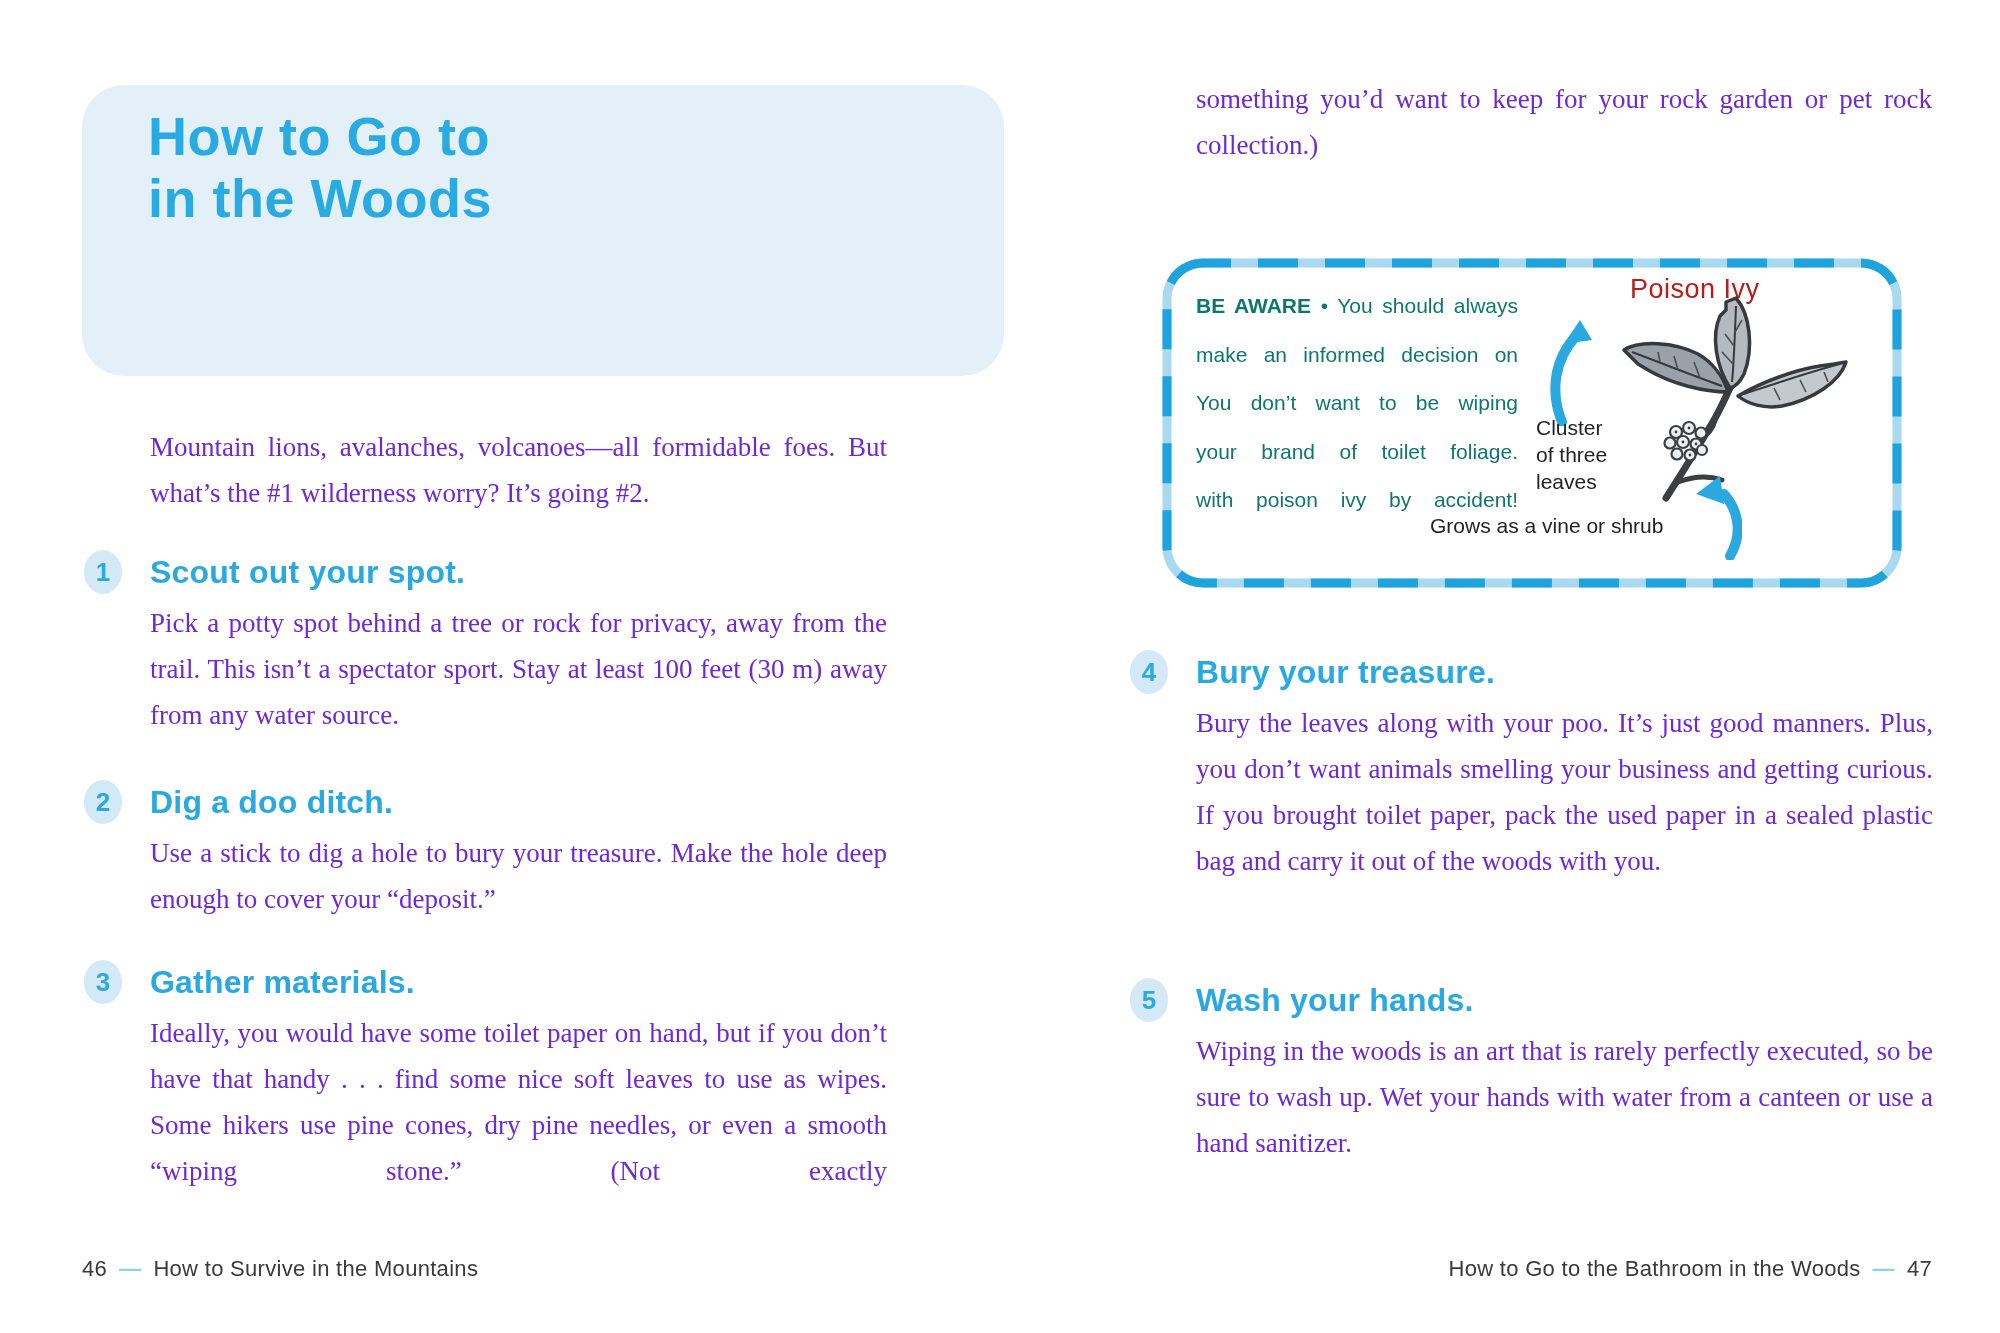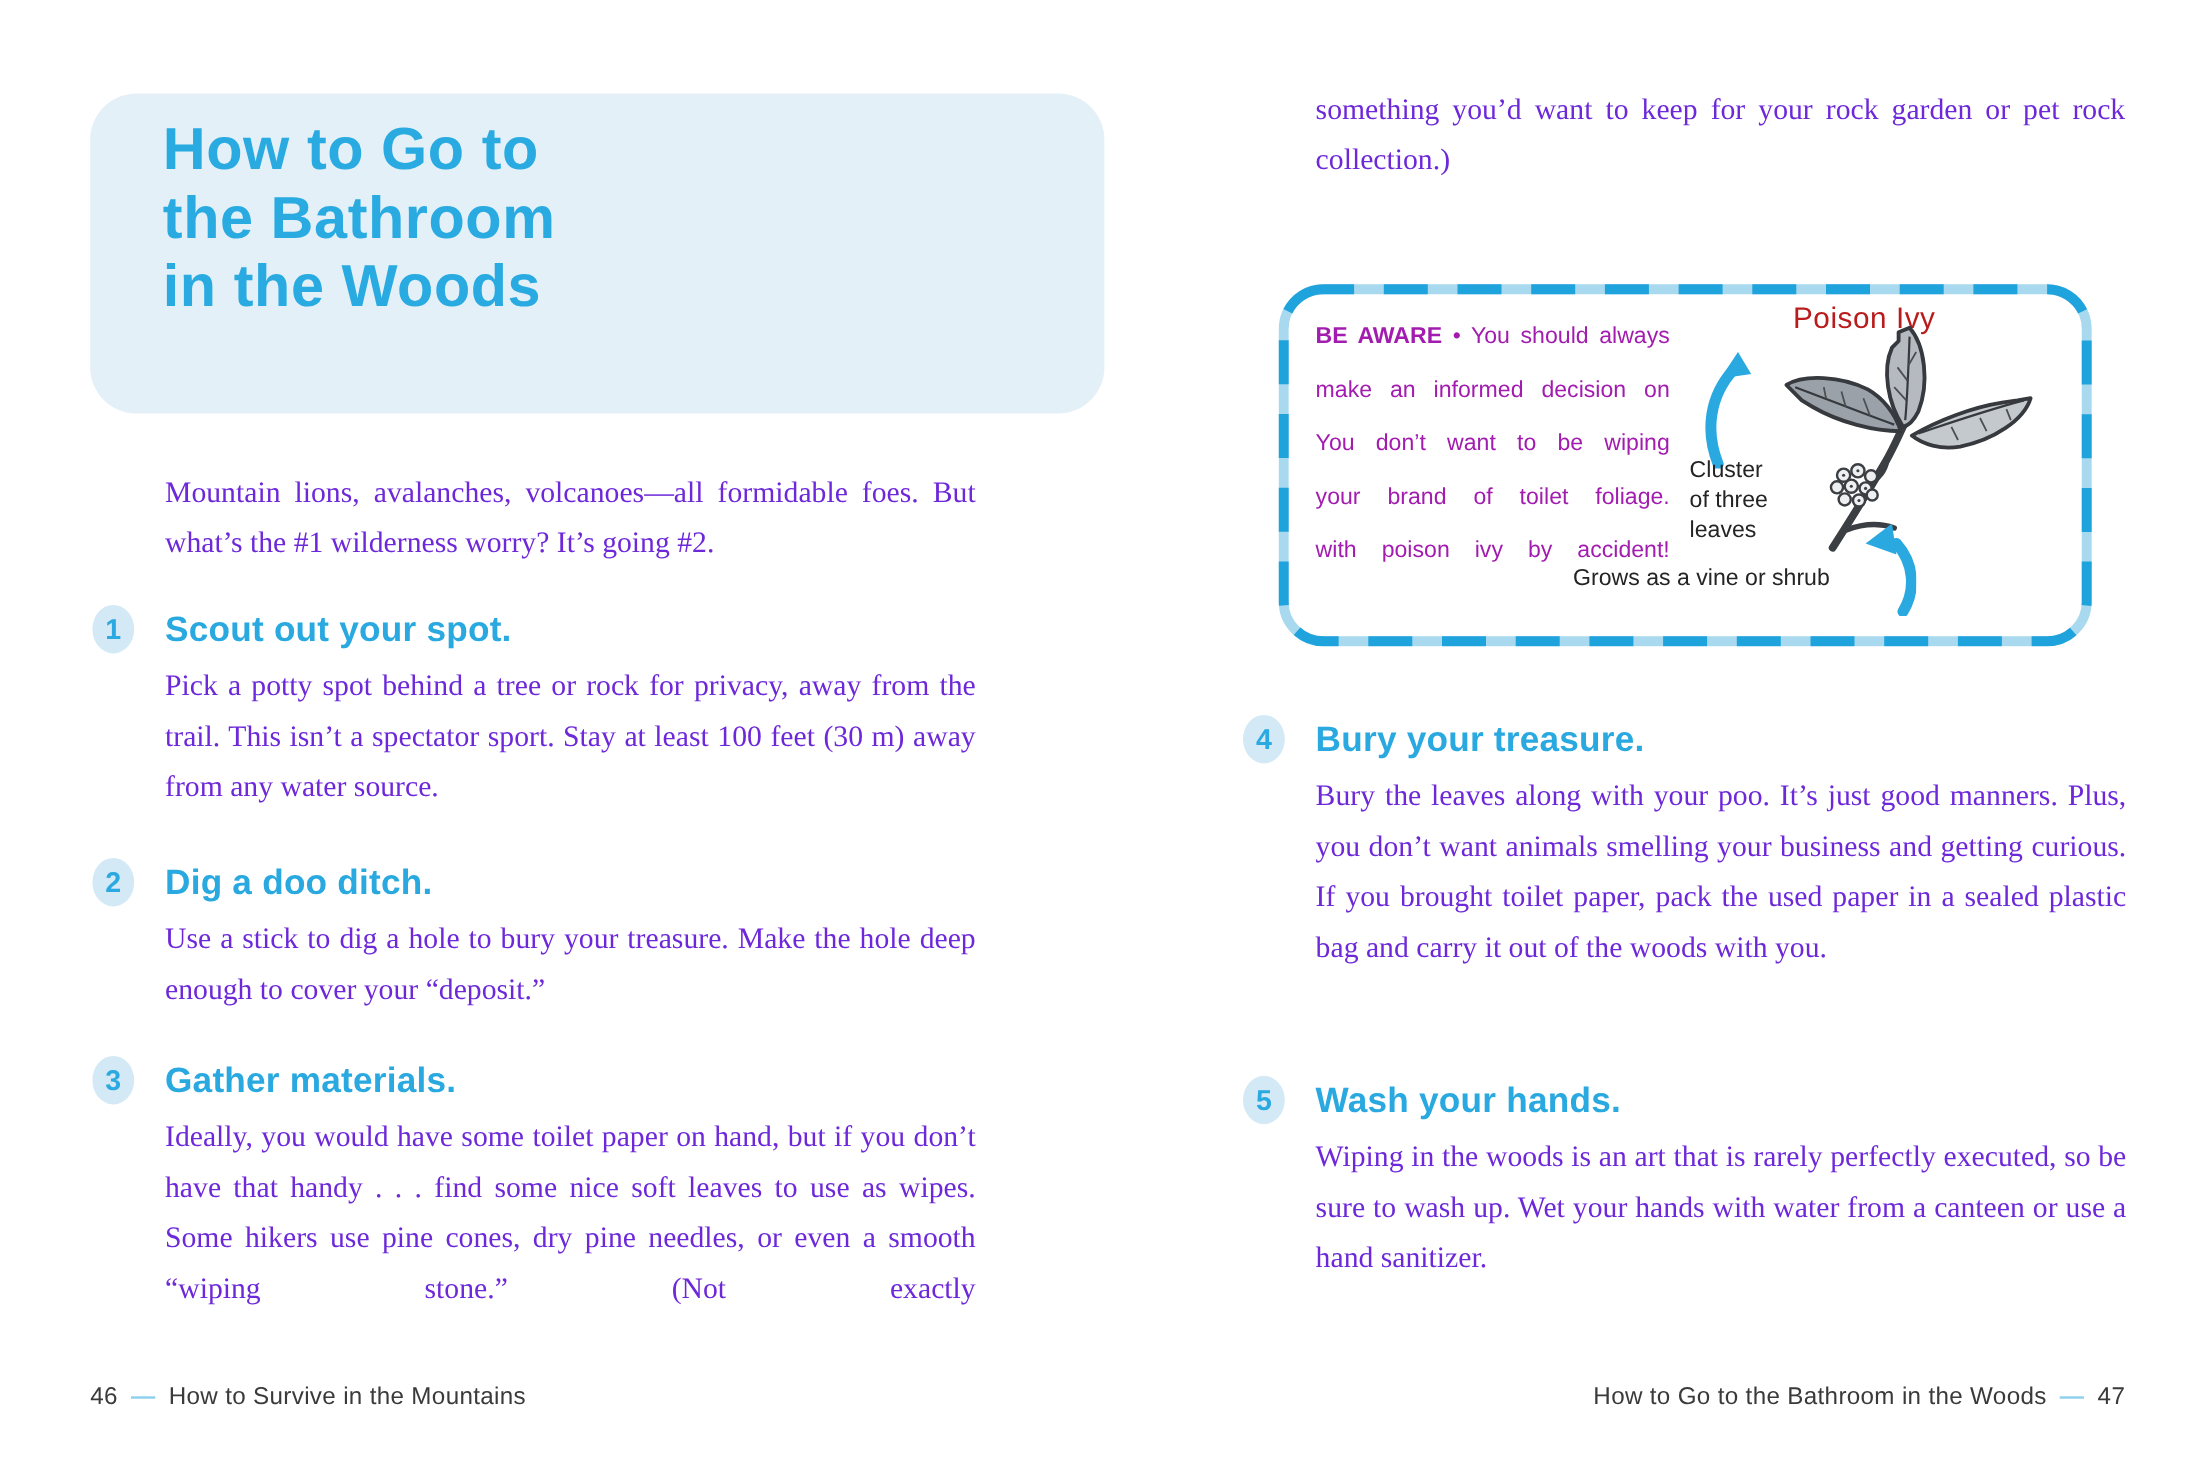--- a/index.html
+++ b/index.html
@@ -33,41 +33,40 @@
 
   .page-footer{position:absolute;top:1256px;font-size:22px;color:#3a3a3a;letter-spacing:.3px;}
   .footer-left{left:82px;}
   .footer-right{right:68px;text-align:right;}
   .footer-dash{color:#8fd0ec;margin:0 12px;font-weight:bold;}
 
   
   .callout{position:absolute;left:1162px;top:258px;width:740px;height:330px;}
   .callout-border{position:absolute;left:0;top:0;}
   .callout-text{position:absolute;left:34px;top:24px;width:322px;font-size:21px;line-height:48.6px;
-                color:#a21caf;}
+                color:#0f766e;}
   .c-line{text-align:justify;text-align-last:justify;white-space:nowrap;}
   .c-line strong{font-weight:bold;}
   .ivy-label{position:absolute;left:468px;top:16px;font-size:27px;color:#b91c1c;letter-spacing:.5px;}
   .plant{position:absolute;left:442px;top:34px;}
   .arrow-up{position:absolute;left:384px;top:62px;}
   .arrow-down{position:absolute;left:524px;top:218px;}
   .anno{position:absolute;color:#242424;font-size:21px;line-height:27px;}
   .anno-cluster{left:374px;top:156px;}
   .anno-grows{left:268px;top:254px;white-space:nowrap;}
 </style>
 </head>
 <body>
 
 <div class="spread">
 
   <section>
     <div class="title-box">
       <h1 class="chapter-title">
         <span class="tline">How to Go to</span>
-        <span class="tline">the Bathroom</span>
         <span class="tline">in the Woods</span>
       </h1>
     </div>
 
     <p class="body-text intro">Mountain lions, avalanches, volcanoes—all formidable foes. But what’s the #1 wilderness worry? It’s going #2.</p>
 
     <div class="step step-l s1">
       <span class="step-num">1</span>
       <h2 class="step-heading">Scout out your spot.</h2>
       <p class="body-text step-body">Pick a potty spot behind a tree or rock for privacy, away from the trail. This isn’t a spectator sport. Stay at least 100 feet (30 m) away from any water source.</p>

